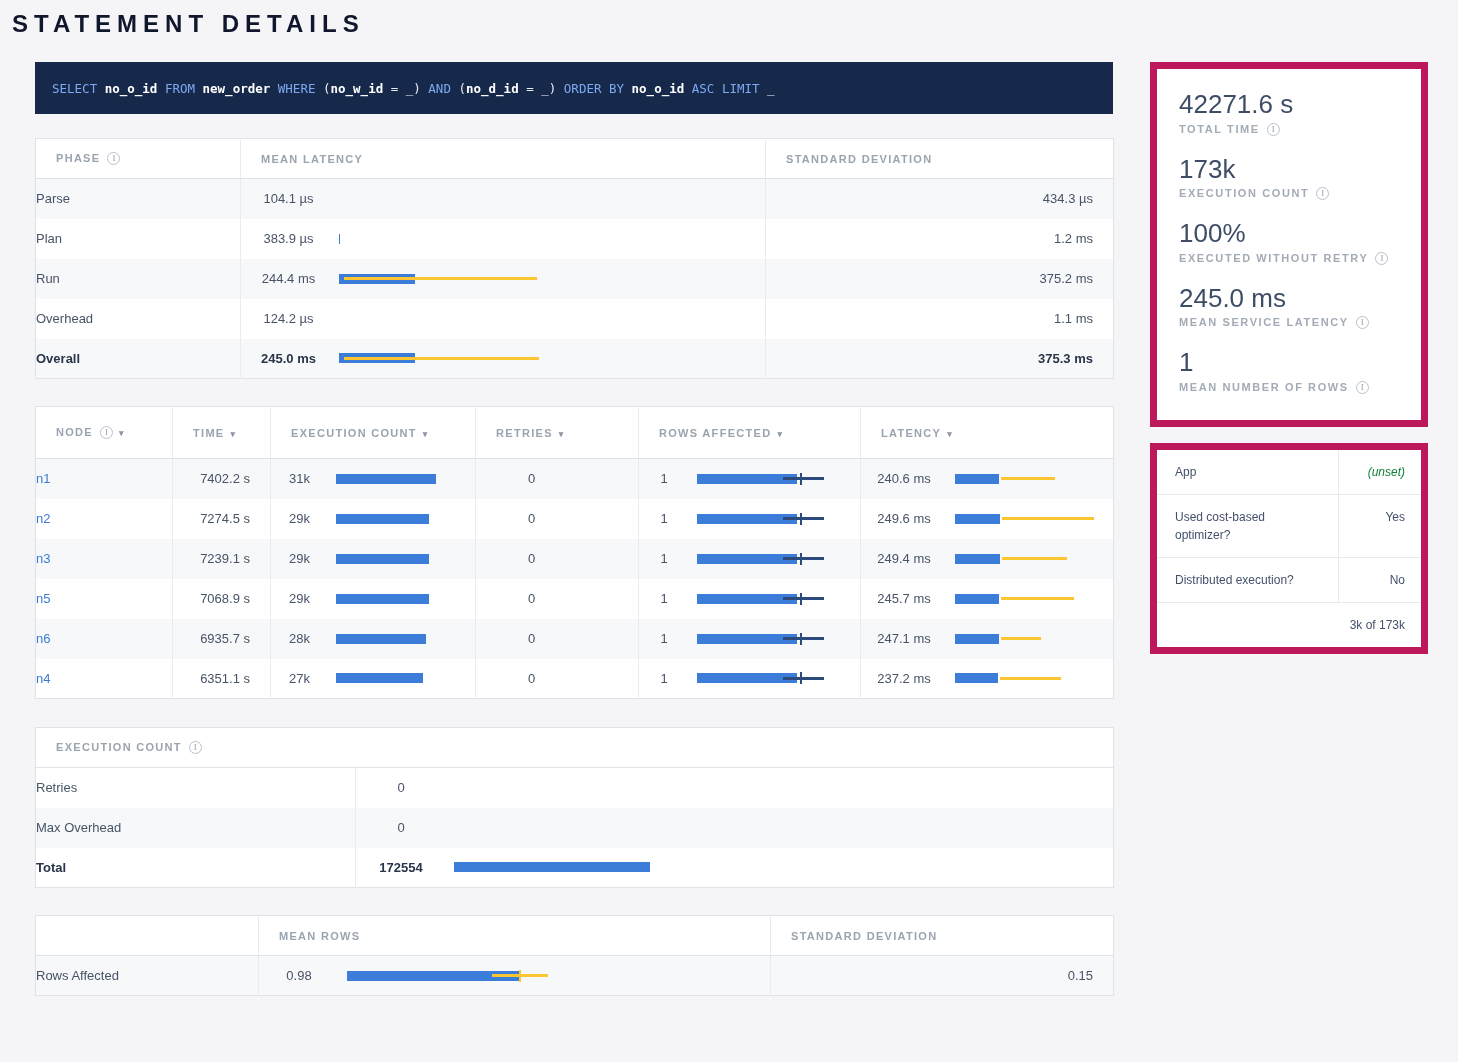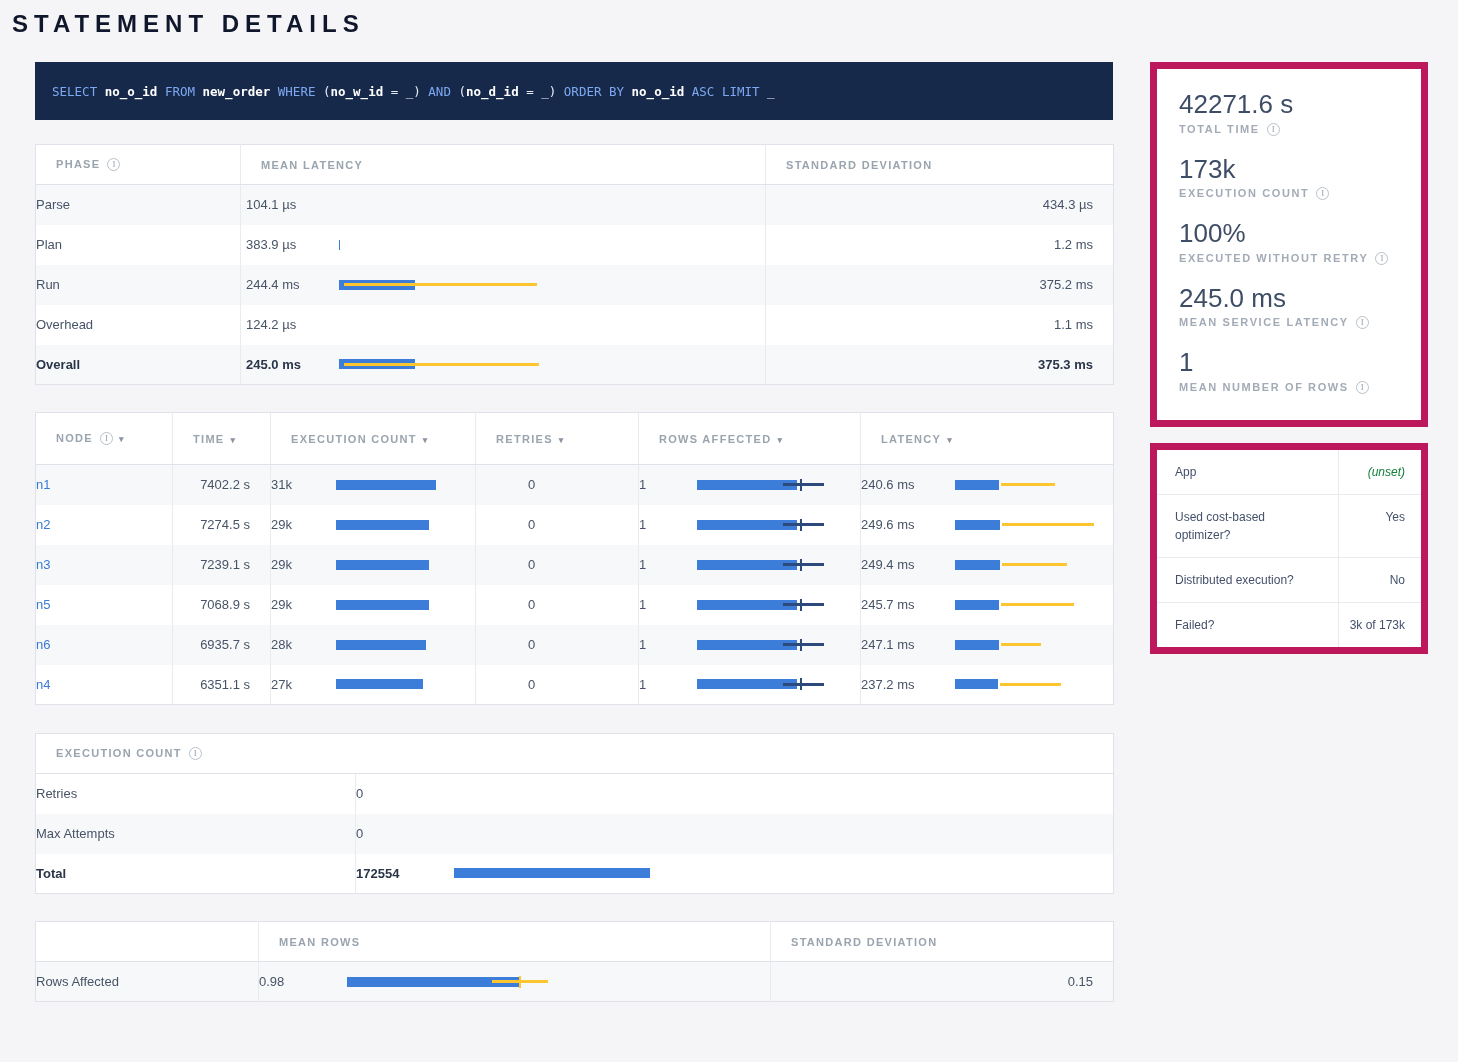--- a/index.html
+++ b/index.html
@@ -13,21 +13,21 @@
   h1.page-title {
     font-size: 24px; font-weight: 700; letter-spacing: 6px;
     color: #10162b; margin: 10px 0 0 12px;
   }
   .layout { display: flex; margin: 24px 30px 0 35px; gap: 37px; align-items: flex-start; }
   .main { width: 1078px; flex: none; }
   .side { width: 278px; flex: none; }
 
   
   .sql-box {
-    background: #17294a; height: 58px; display: flex; align-items: center;
+    background: #17294a; height: 52px; display: flex; align-items: center;
     padding: 0 17px; font-family: "DejaVu Sans Mono", monospace;
     font-size: 12.5px; color: #e8edf5; white-space: pre;
   }
   .tok-kw { color: #7da9f2; }
   .tok-id { color: #ffffff; font-weight: 700; }
   .tok-p  { color: #e8edf5; }
 
   
   table.tbl {
     border-collapse: collapse; table-layout: fixed; width: 100%;
@@ -43,21 +43,21 @@
   tr.even { background: #ffffff; }
   tr.bold td, tr.bold td * { font-weight: 700; color: #2a3549; }
   .b-l { border-left: 1px solid #e9ebef; }
   .pad-l { padding-left: 20px; }
   .right { text-align: right; padding-right: 20px !important; }
 
   .mt-24 { margin-top: 24px; } .mt-27 { margin-top: 27px; } .mt-28 { margin-top: 28px; }
 
   
   .flexrow { display: flex; align-items: center; height: 100%; }
-  .cell-val { flex: none; text-align: left; white-space: nowrap; }
+  .cell-val { flex: none; text-align: center; white-space: nowrap; }
   .bar-wrap { position: relative; flex: none; height: 14px; margin-left: 8px; }
   .bar-blue { position: absolute; left: 0; top: 2px; height: 10px; background: #3b7dd8; }
   .whisker  { position: absolute; top: 5.5px; height: 3px; }
   .wtick    { position: absolute; top: 1px; height: 12px; width: 2px; }
   .wy { background: #fdc530; }
   .wn { background: #2c4a7c; }
 
   
   .phase-val { width: 90px; padding-left: 5px; }
   .phase-bar { width: 420px; }
@@ -410,21 +410,21 @@
           <tr class="even">
             <td class="pad-l">Retries</td>
             <td class="b-l">
               <div class="flexrow">
                 <span class="cell-val exec-val">0</span>
                 <span class="bar-wrap exec-bar"></span>
               </div>
             </td>
           </tr>
           <tr class="odd">
-            <td class="pad-l">Max Attempts</td>
+            <td class="pad-l">Max Overhead</td>
             <td class="b-l">
               <div class="flexrow">
                 <span class="cell-val exec-val">0</span>
                 <span class="bar-wrap exec-bar"></span>
               </div>
             </td>
           </tr>
           <tr class="even bold">
             <td class="pad-l">Total</td>
             <td class="b-l">
@@ -502,18 +502,17 @@
         </div>
         <div class="detail-row">
           <div class="detail-label">Used cost-based optimizer?</div>
           <div class="detail-value">Yes</div>
         </div>
         <div class="detail-row">
           <div class="detail-label">Distributed execution?</div>
           <div class="detail-value">No</div>
         </div>
         <div class="detail-row">
-          <div class="detail-label">Failed?</div>
           <div class="detail-value">3k of 173k</div>
         </div>
       </div>
   </div>
 </div>
 
 </body></html>

